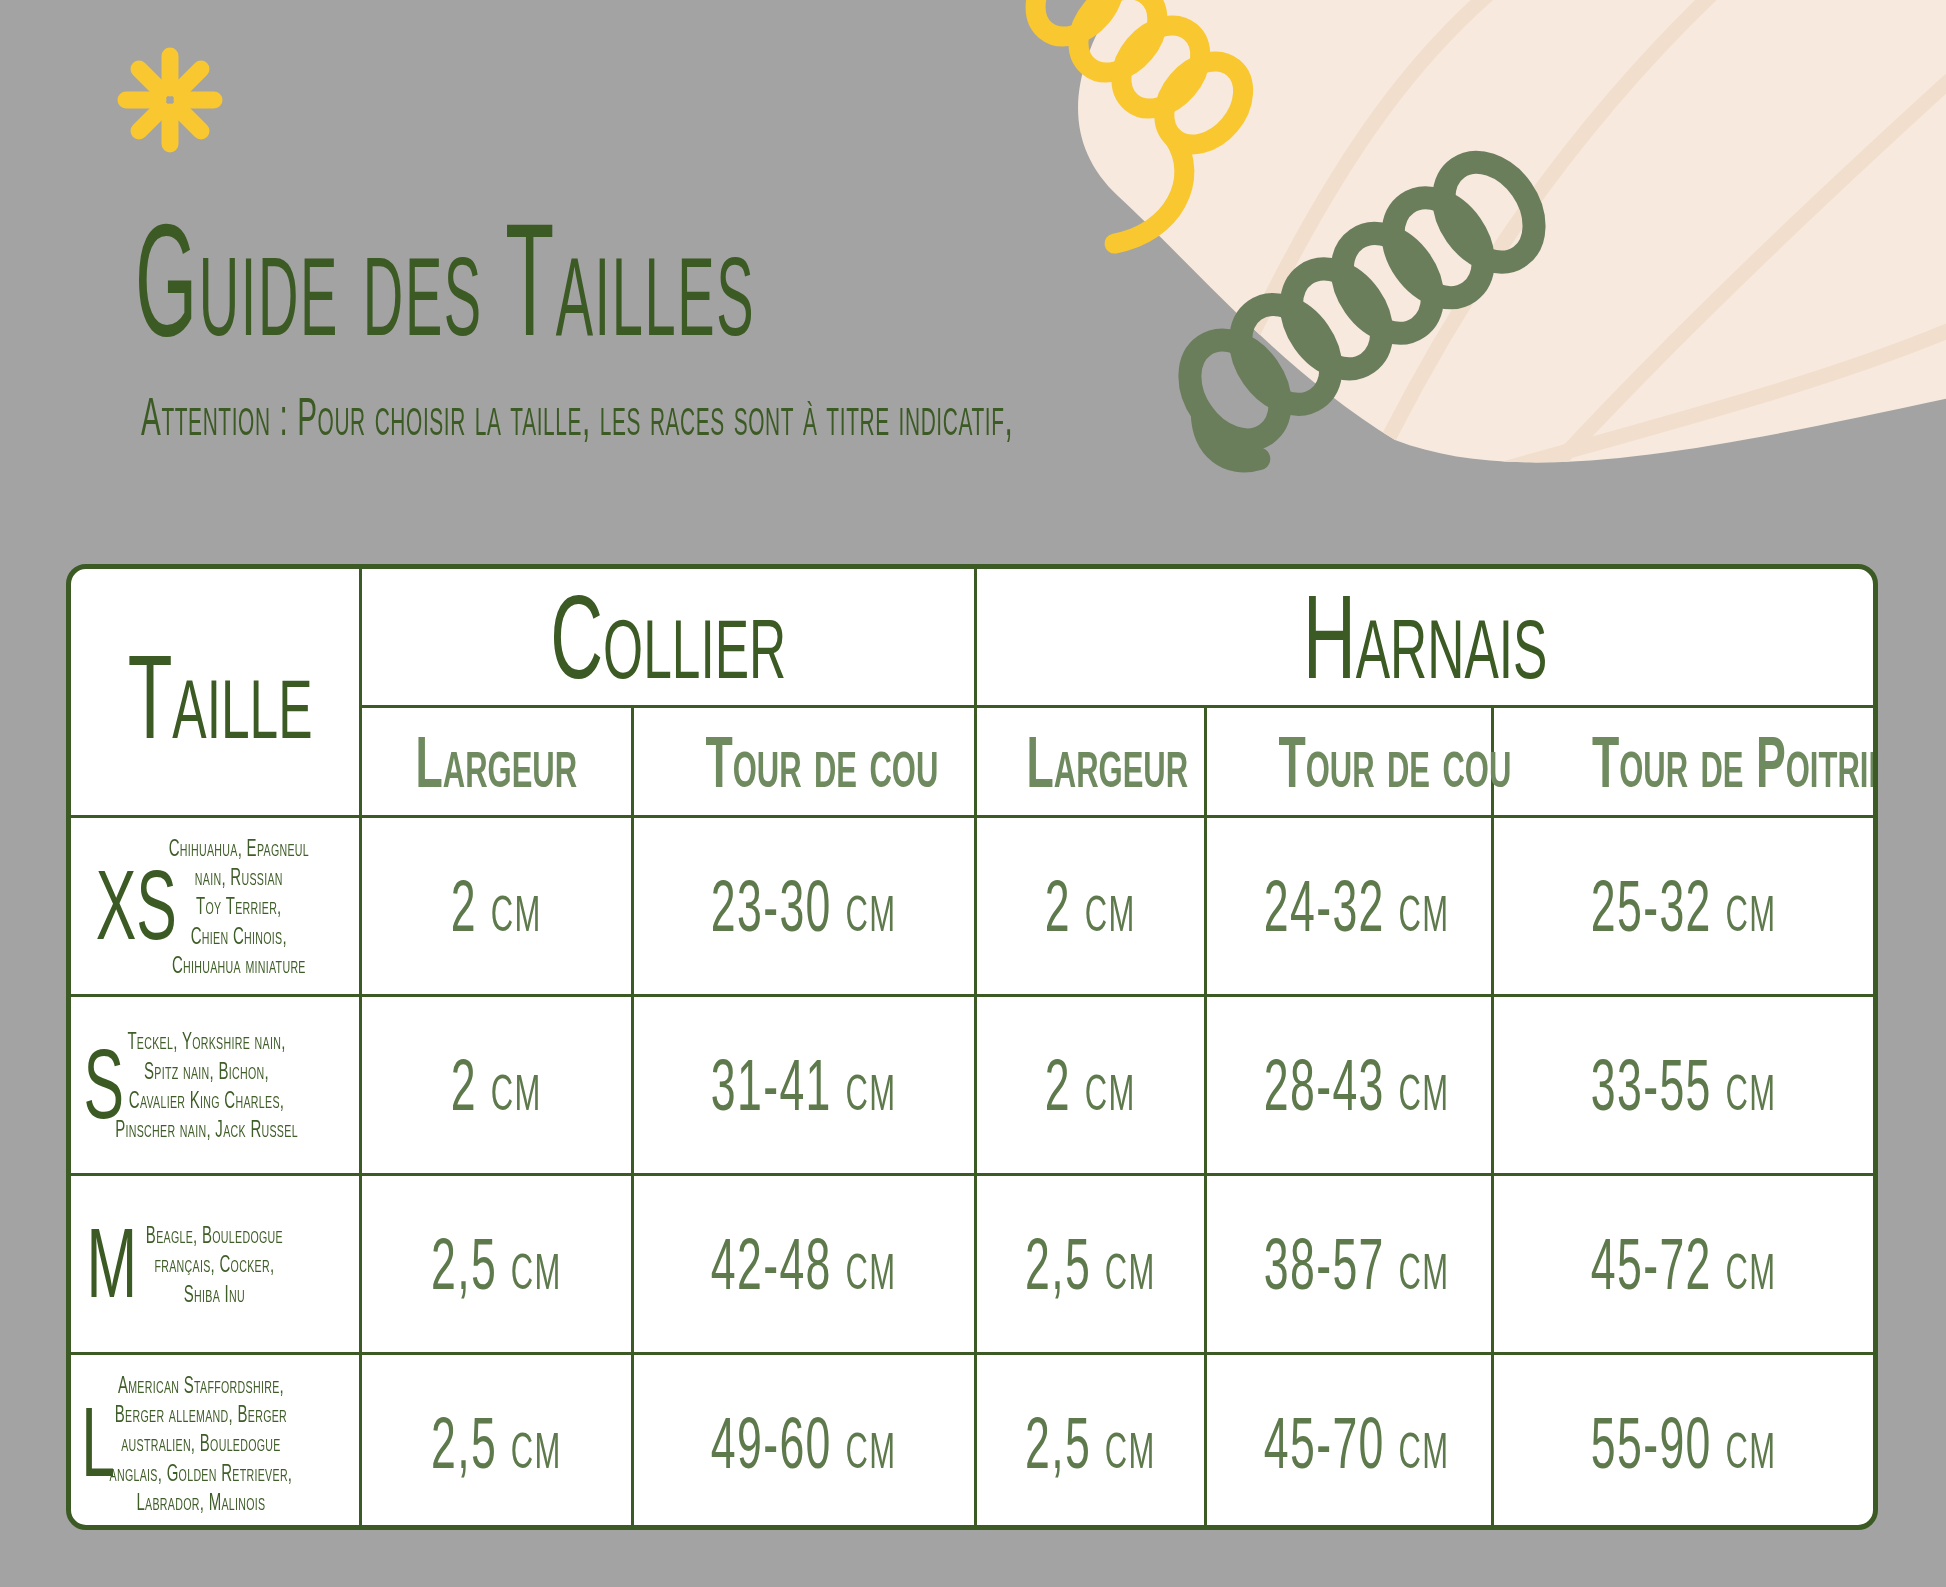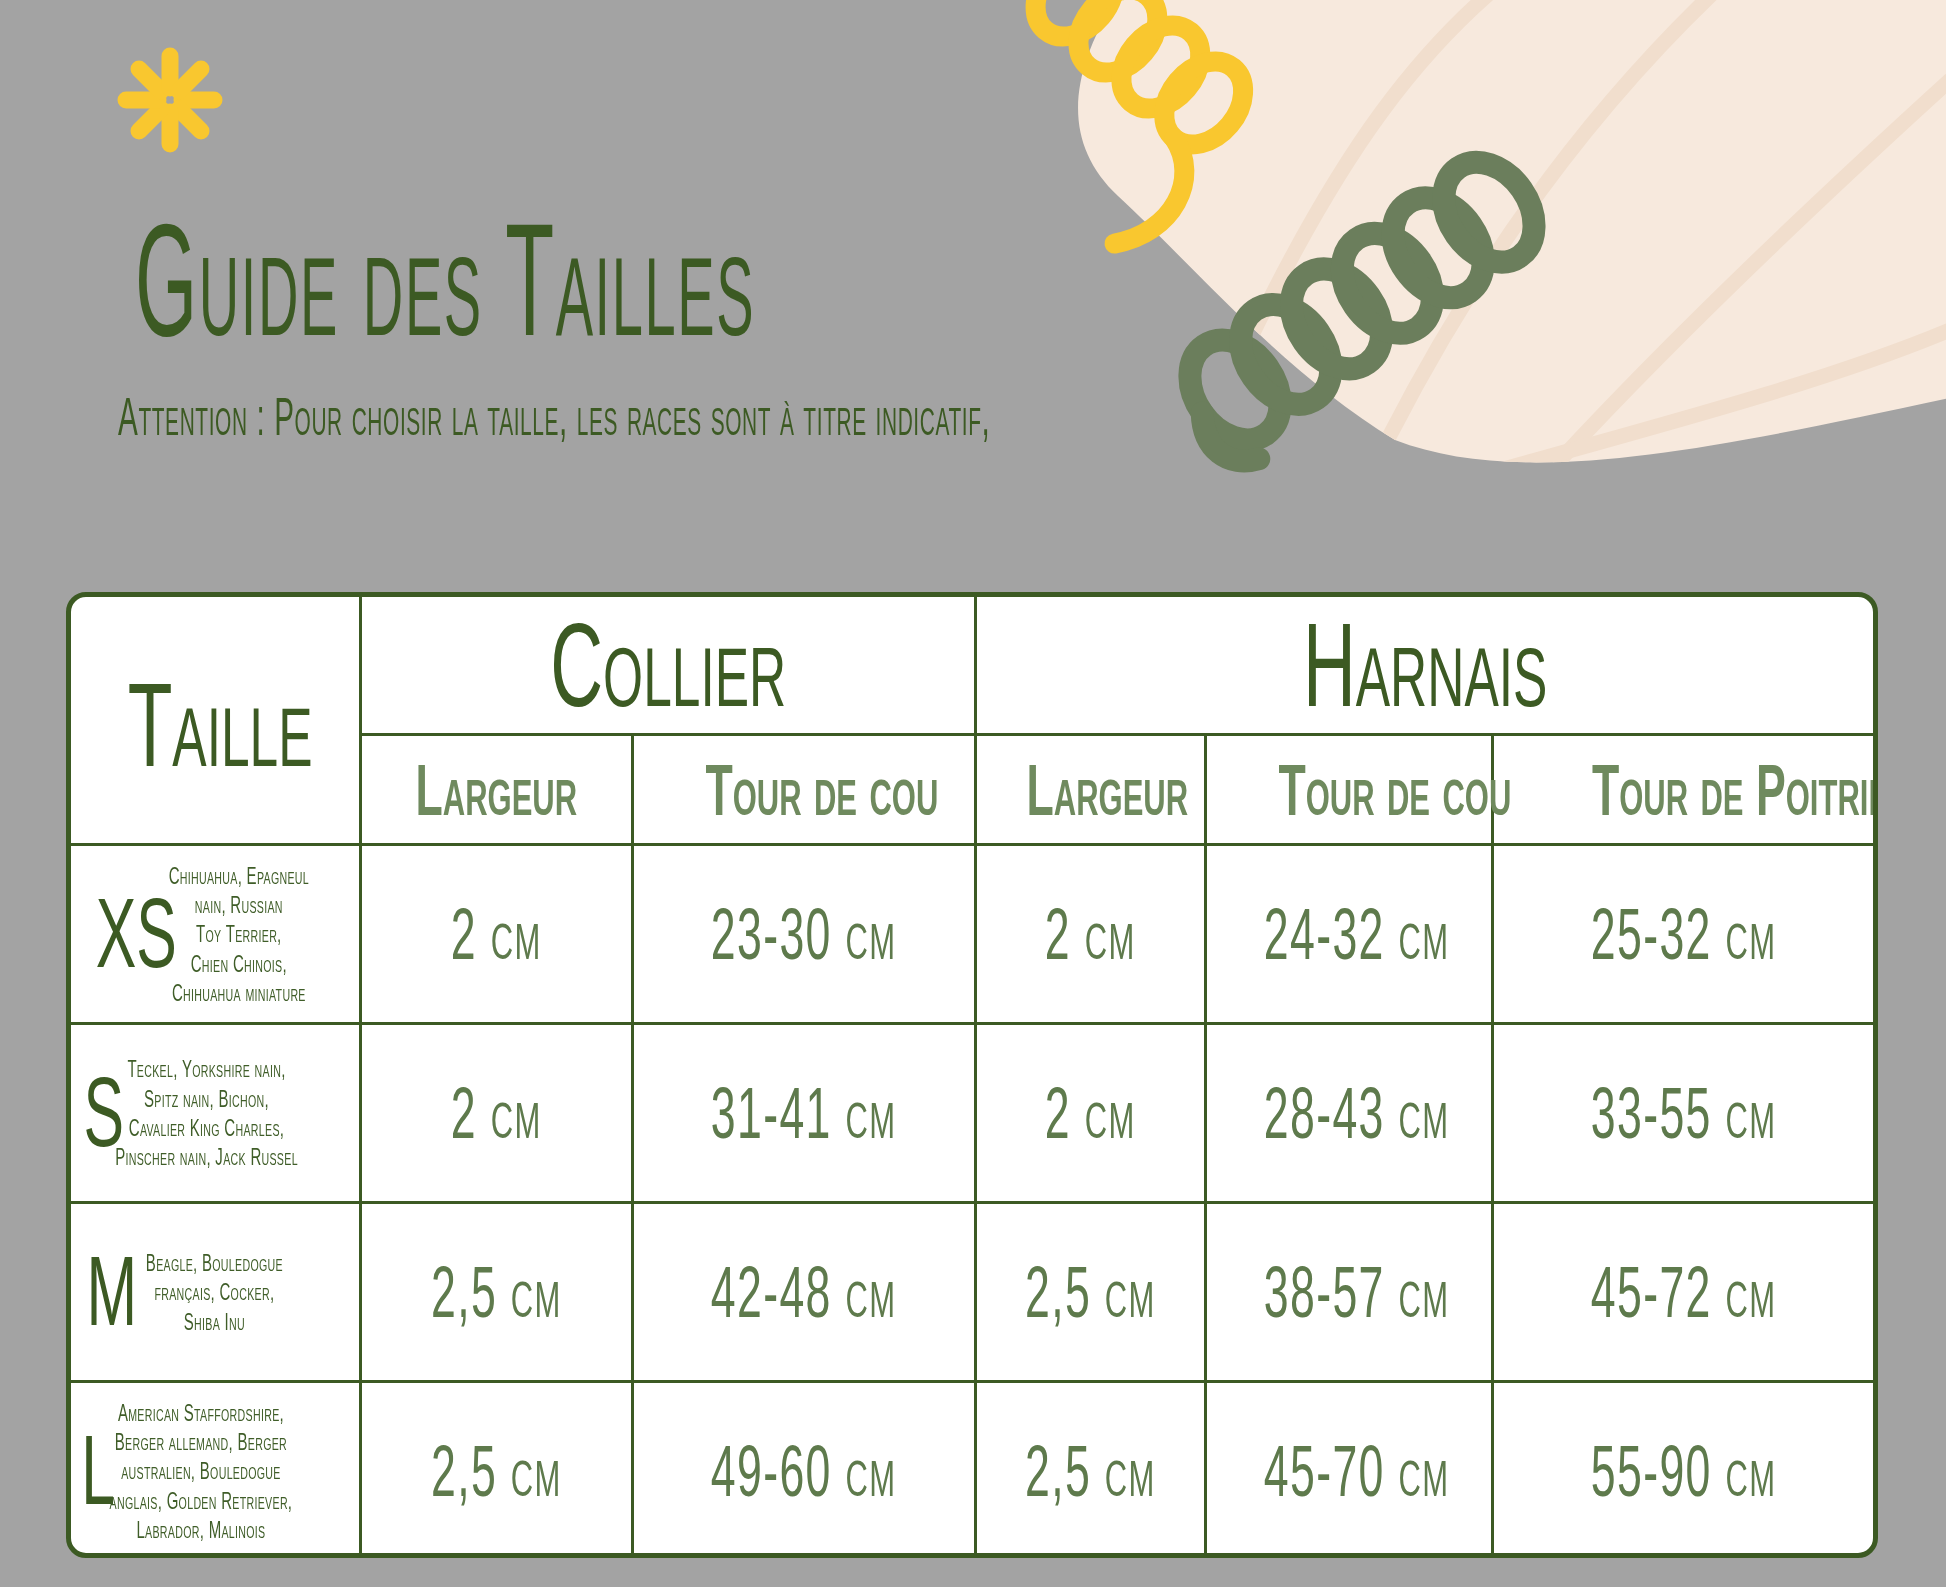--- a/index.html
+++ b/index.html
@@ -14,27 +14,27 @@
   }
   
   .decor{position:absolute;left:0;top:0;z-index:0;}
   
   .page-title{
     position:absolute;left:135px;top:200px;z-index:1;
     font-size:160px;line-height:1;color:#3c5a23;letter-spacing:0.02em;
   }
   .cx-title{display:inline-block;transform:scaleX(0.50);transform-origin:left top;white-space:nowrap;}
   .page-subtitle{
-    position:absolute;left:118px;top:382px;z-index:1;
+    position:absolute;left:141px;top:382px;z-index:1;
     font-size:54px;line-height:68px;color:#3c5a23;letter-spacing:0.02em;
   }
   .cx-sub{display:inline-block;transform:scaleX(0.55);transform-origin:left top;white-space:nowrap;}
   
   .table-wrap{
-    position:absolute;left:66px;top:592px;z-index:1;
+    position:absolute;left:66px;top:564px;z-index:1;
     width:1812px;height:966px;box-sizing:border-box;
     border:5px solid #3c5a23;border-radius:20px;overflow:hidden;background:#ffffff;
   }
   table.size-table{
     width:calc(100% + 6px);height:calc(100% + 6px);
     margin:-3px;border-collapse:collapse;table-layout:fixed;
   }
   .size-table th,.size-table td{border:3px solid #3c5a23;padding:0;text-align:center;vertical-align:middle;}
   tr.r-head1{height:130px;}
   tr.r-head2{height:110px;}

